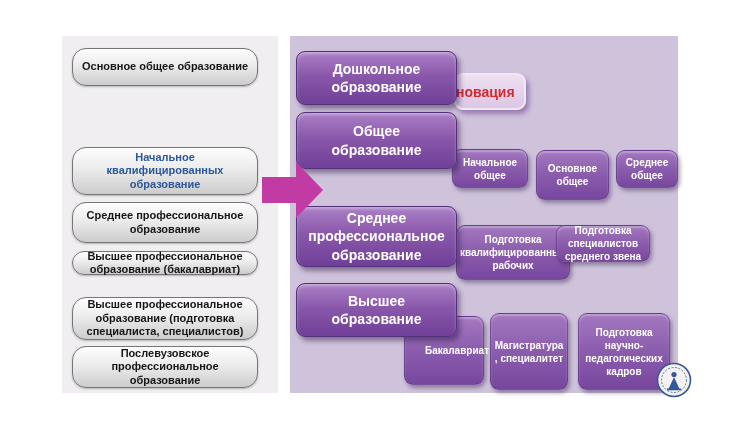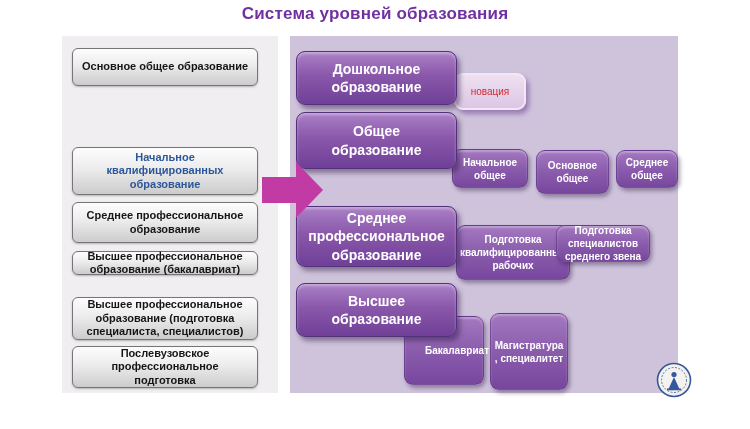--- a/index.html
+++ b/index.html
@@ -26,21 +26,21 @@
     position: absolute; left: 290px; top: 36px;
     width: 388px; height: 357px;
     background: #cfc3dc;
   }
   .left-box {
     position: absolute; left: 72px; width: 186px;
     display: flex; align-items: center; justify-content: center;
     text-align: center;
     background: linear-gradient(180deg, #fdfdfd 0%, #ececec 45%, #cccccc 100%);
     border: 1.6px solid #757575;
-    border-radius: 6px;
+    border-radius: 14px;
     box-shadow: 0 1px 2px rgba(0,0,0,.25);
     color: #161616;
     font-size: 11px; font-weight: 700; line-height: 1.22;
     padding: 2px 8px;
     z-index: 2;
   }
   .left-box.text-blue { color: #2b579a; }
   .level-box {
     position: absolute; left: 296px; width: 161px;
     display: flex; align-items: center; justify-content: center;
@@ -63,27 +63,27 @@
     border-radius: 9px;
     box-shadow: 2px 3px 4px rgba(40,20,60,.4), inset 0 2px 2px rgba(255,255,255,.3);
     color: #ffffff;
     font-size: 10px; font-weight: 700; line-height: 1.3;
     padding: 2px 4px;
     white-space: pre-line;
     z-index: 1;
   }
   .novation {
     position: absolute; left: 454px; top: 73px; width: 72px; height: 37px;
-    display: flex; align-items: center; justify-content: center;
+    display: flex; align-items: center; 
     background: linear-gradient(180deg, #efe0f1 0%, #dcc6e4 100%);
     border: 2px solid #f1e8f5;
     border-radius: 9px;
     box-shadow: 3px 4px 5px rgba(125,85,155,.65);
     color: #d42a2e;
-    font-size: 10px; font-weight: 400;
+    font-size: 14px; font-weight: 700;
     z-index: 2;
   }
   .arrow { position: absolute; z-index: 4; }
   .arrow-body {
     position: absolute; left: 262px; top: 177px;
     width: 35px; height: 26px; background: #c23aa4;
   }
   .arrow-head {
     position: absolute; left: 296px; top: 162px;
     width: 0; height: 0;
@@ -94,42 +94,41 @@
   .logo {
     position: absolute; left: 656px; top: 362px;
     width: 36px; height: 36px; z-index: 5;
   }
 </style>
 </head>
 <body>
 
 <div class="slide">
 
-  <div class="title">Система уровней образования</div>
 
   <div class="left-strip"></div>
   <div class="right-panel"></div>
 
   <div class="left-box" style="top:48px;height:38px;">
     <span>Основное общее образование</span>
   </div>
   <div class="left-box text-blue" style="top:147px;height:48px;">
     <span>Начальное квалифицированных образование</span>
   </div>
   <div class="left-box" style="top:202px;height:41px;">
     <span>Среднее профессиональное образование</span>
   </div>
   <div class="left-box" style="top:251px;height:24px;">
     <span>Высшее профессиональное образование (бакалавриат)</span>
   </div>
   <div class="left-box" style="top:297px;height:43px;">
     <span>Высшее профессиональное образование (подготовка специалиста, специалистов)</span>
   </div>
   <div class="left-box" style="top:346px;height:42px;">
-    <span>Послевузовское профессиональное подготовка</span>
+    <span>Послевузовское профессиональное образование</span>
   </div>
 
   <div class="arrow">
     <div class="arrow-body"></div>
     <div class="arrow-head"></div>
   </div>
 
   <div class="level-box" style="top:51px;height:54px;">
     <span>Дошкольное образование</span>
   </div>
@@ -143,41 +142,47 @@
     <span>Высшее образование</span>
   </div>
 
   <div class="novation">
     <span>новация</span>
   </div>
 
   <div class="sub-box" style="left:452px;top:149px;width:76px;height:39px;">
     <span>Начальное общее</span>
   </div>
-  <div class="sub-box" style="left:536px;top:150px;width:73px;height:44px;">
+  <div class="sub-box" style="left:536px;top:150px;width:73px;height:50px;">
     <span>Основное общее</span>
   </div>
   <div class="sub-box" style="left:616px;top:150px;width:62px;height:38px;">
     <span>Среднее общее</span>
   </div>
 
   <div class="sub-box" style="left:456px;top:225px;width:114px;height:55px;">
     <span>Подготовка квалифицированных рабочих</span>
   </div>
   <div class="sub-box" style="left:556px;top:225px;width:94px;height:37px;">
     <span>Подготовка специалистов среднего звена</span>
   </div>
 
   <div class="sub-box" style="left:404px;top:316px;width:80px;height:69px;padding-left:30px;">
     <span>Бакалавриат</span>
   </div>
   <div class="sub-box" style="left:490px;top:313px;width:78px;height:77px;">
     <span>Магистратура
 , специалитет</span>
   </div>
+  <div class="sub-box" style="left:578px;top:313px;width:92px;height:77px;">
+    <span>Подготовка
+научно-
+педагогических
+кадров</span>
+  </div>
 
   <div class="logo">
     <svg width="36" height="36" viewBox="0 0 36 36">
       <circle cx="18" cy="18" r="16.5" fill="#f4f2ee" stroke="#35589c" stroke-width="1.6"></circle>
       <circle cx="18" cy="18" r="12.5" fill="none" stroke="#35589c" stroke-width="0.8" stroke-dasharray="2 1.5"></circle>
       <circle cx="18" cy="12.5" r="2.6" fill="#35589c"></circle>
       <path d="M18 15 L12.5 27 L23.5 27 Z" fill="#35589c"></path>
       <rect x="11" y="26.5" width="14" height="1.8" fill="#35589c"></rect>
     </svg>
   </div>

